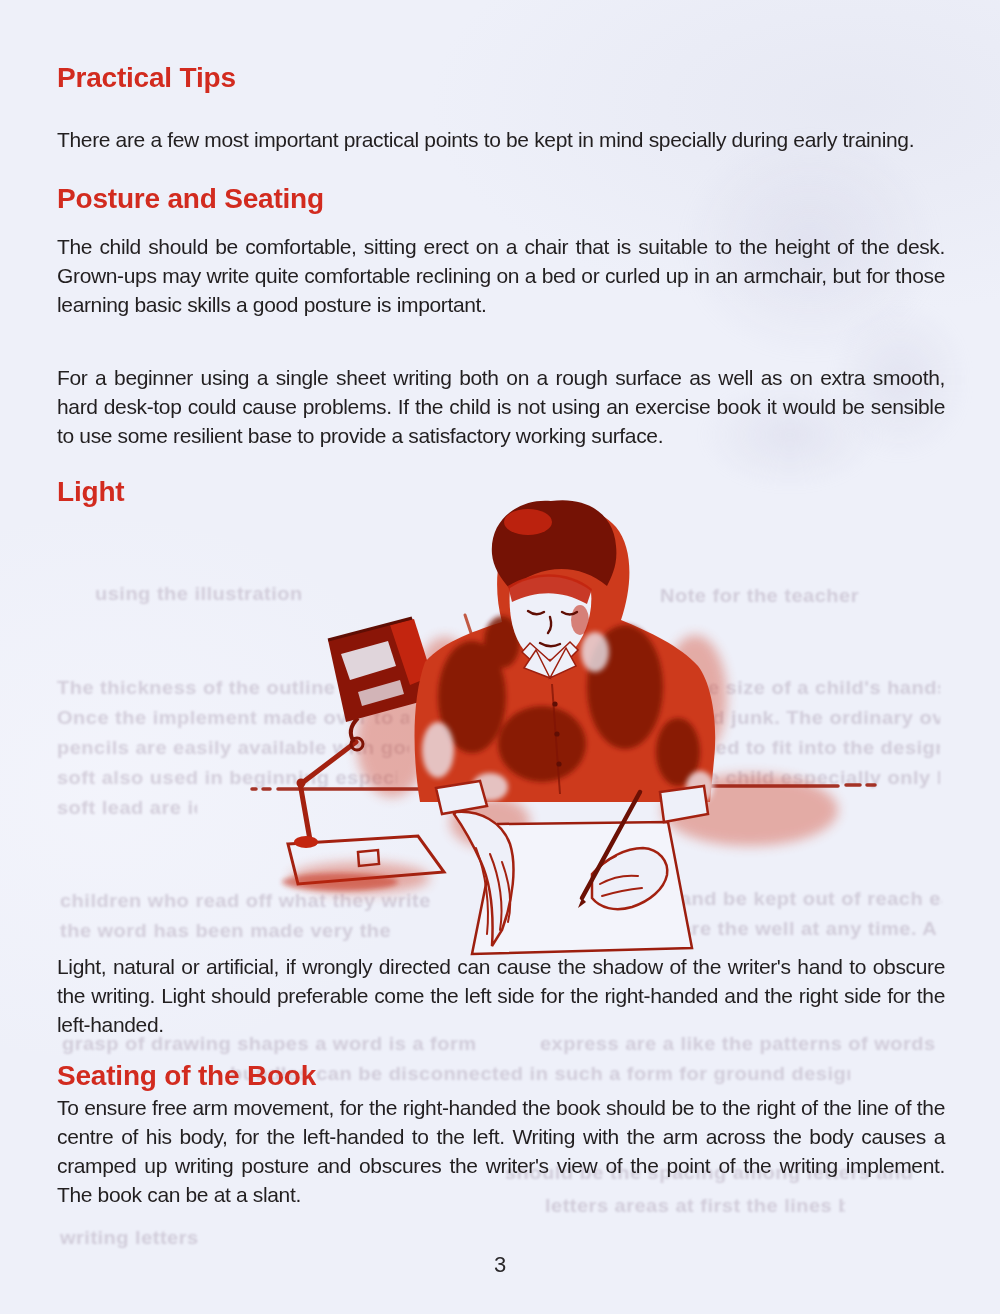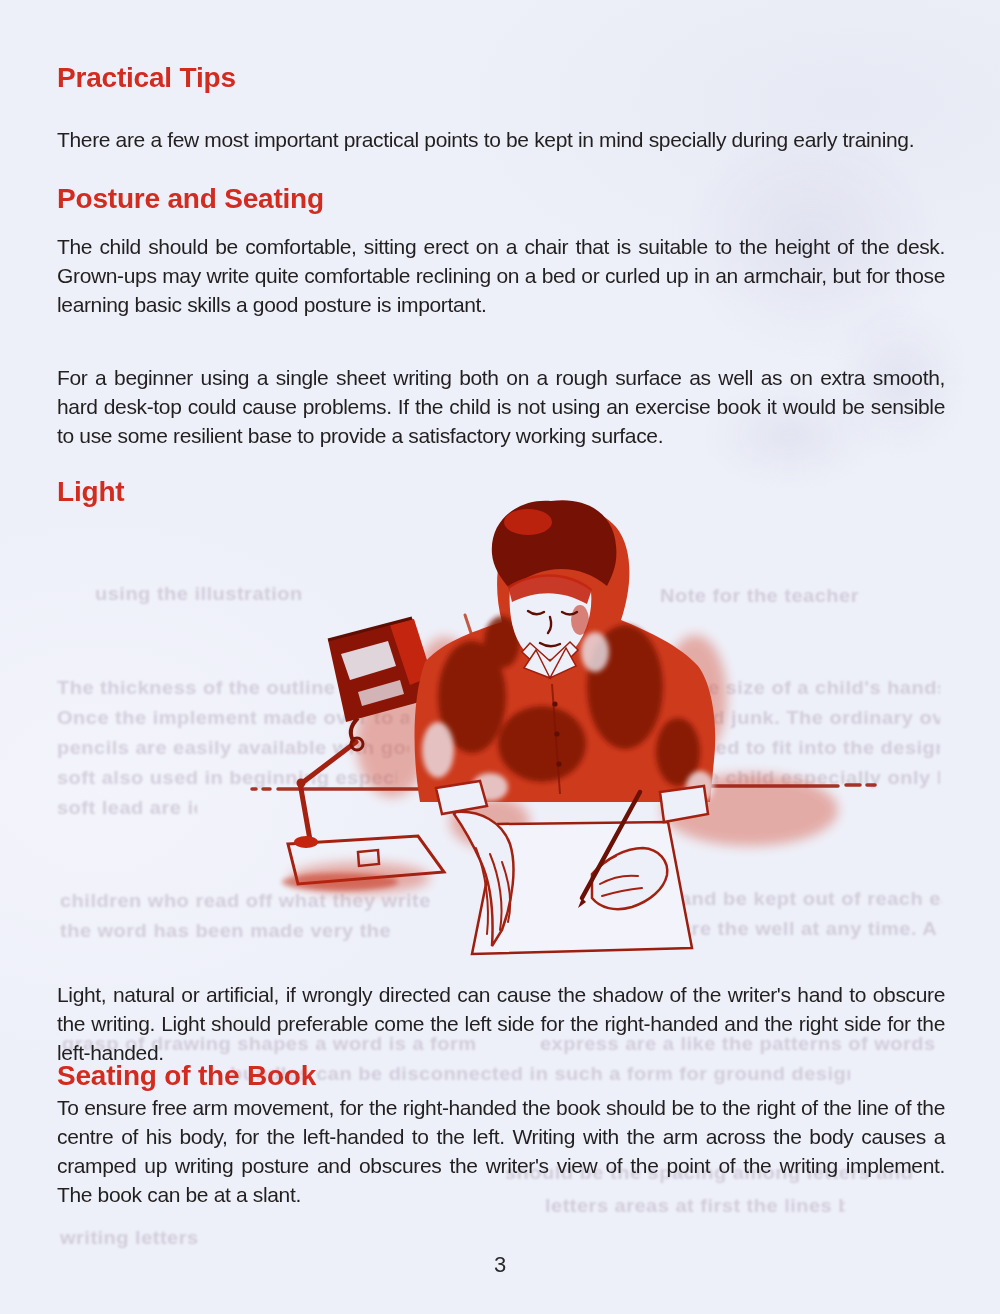--- a/index.html
+++ b/index.html
@@ -200,20 +200,20 @@
         <path d="M360,392 q18,-10 38,-8"></path>
         <path d="M362,404 q20,-6 40,-8"></path>
         <path d="M352,384 q10,-14 24,-20"></path>
       </g>
 
       <path d="M400,300 L342,406" stroke="#6b1004" stroke-width="4.5" stroke-linecap="round"></path>
       <path d="M342,406 l-4,10 l8,-6 Z" fill="#6b1004"></path>
     </g>
   </svg>
 
-  <div class="para" style="top: 952px; color: rgb(34, 31, 32); margin-top: 28px;">Light, natural or artificial, if wrongly directed can cause the shadow of the writer's hand to obscure the writing. Light should preferable come the left side for the right-handed and the right side for the left-handed.</div>
+  <div class="para" style="top: 952px; color: rgb(34, 31, 32);">Light, natural or artificial, if wrongly directed can cause the shadow of the writer's hand to obscure the writing. Light should preferable come the left side for the right-handed and the right side for the left-handed.</div>
 
   <div class="heading" style="top: 1060px; color: rgb(210, 43, 31);">Seating of the Book</div>
   <div class="para" style="top: 1093px; color: rgb(34, 31, 32);">To ensure free arm movement, for the right-handed the book should be to the right of the line of the centre of his body, for the left-handed to the left. Writing with the arm across the body causes a cramped up writing posture and obscures the writer's view of the point of the writing implement. The book can be at a slant.</div>
 
   <div class="pageno">3</div>
 
 </div>
 
 </body></html>

